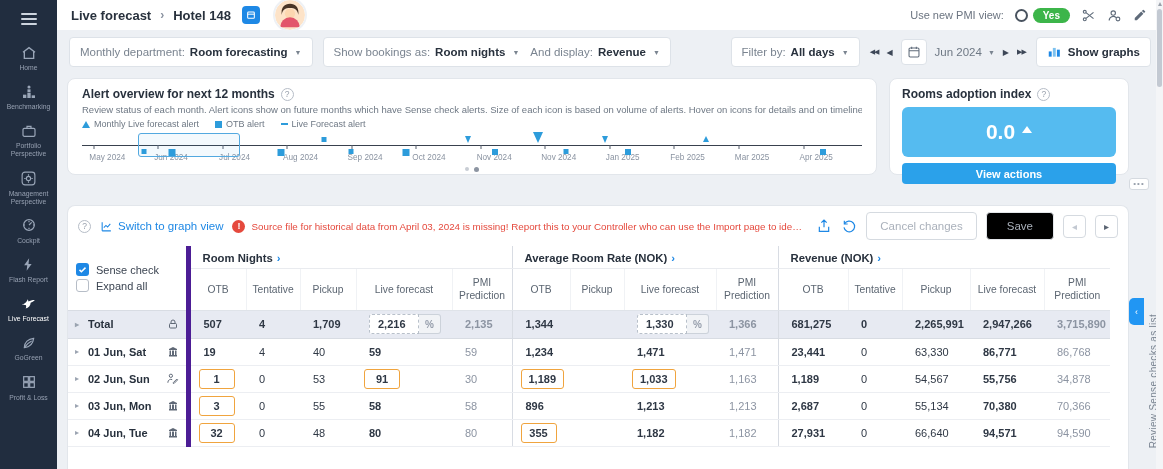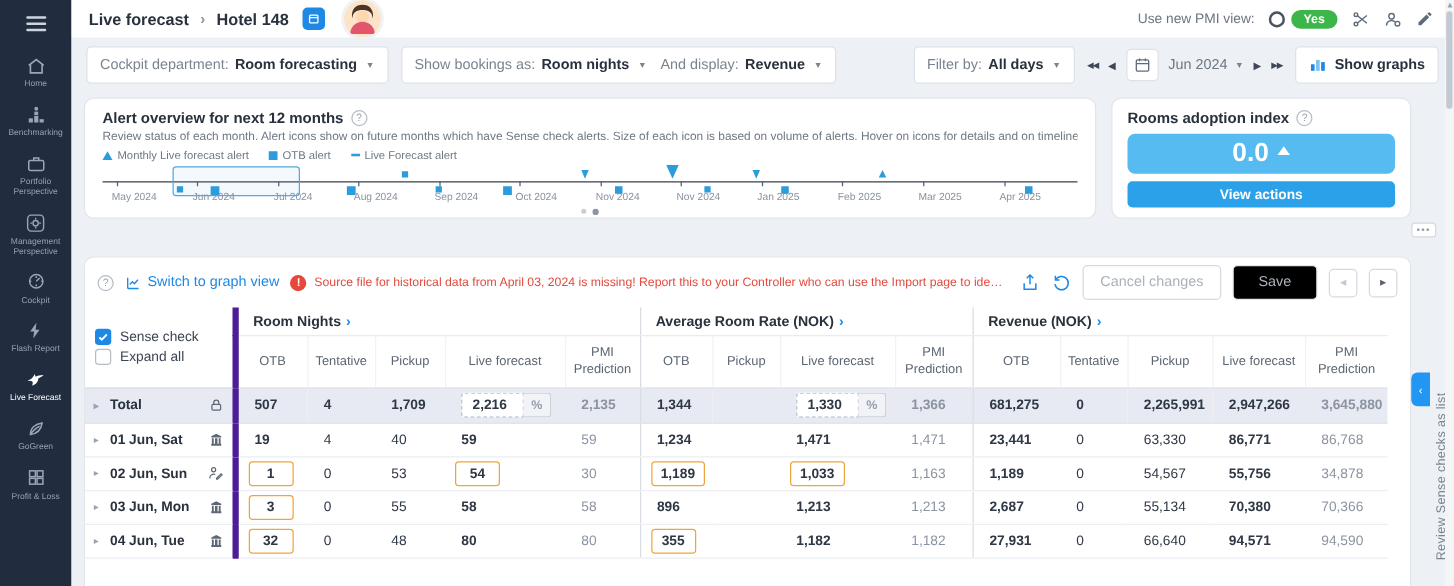--- a/index.html
+++ b/index.html
@@ -69,21 +69,21 @@
   .tl-marker.square{background:#2d9cdb}
   .tl-marker.square.below{top:17px}
   .tl-marker.square.above{bottom:24px}
   .tl-marker.triangle-down,.tl-marker.triangle-up{width:0;height:0;border-left-style:solid;border-right-style:solid;border-left-color:transparent;border-right-color:transparent}
   .tl-marker.triangle-down{border-top-style:solid;border-top-color:#2d9cdb;bottom:23px}
   .tl-marker.triangle-up{border-bottom-style:solid;border-bottom-color:#2d9cdb;bottom:24px}
   .tl-dots{display:flex;gap:5px;justify-content:center;margin-top:1px}
   .dot{width:4px;height:4px;border-radius:50%;background:#c8cdd4;cursor:pointer}
   .dot.active{background:#8d95a2;width:5px;height:5px;margin-top:-.5px}
   
-  .adopt-box{margin-top:6px;height:32px;background:#55bbf0;border-radius:6px;display:flex;align-items:center;justify-content:center;gap:7px;color:#fff;cursor:pointer}
+  .adopt-box{margin-top:6px;height:50px;background:#55bbf0;border-radius:6px;display:flex;align-items:center;justify-content:center;gap:7px;color:#fff;cursor:pointer}
   .adopt-val{font-size:21px;font-weight:bold}
   .adopt-caret{width:0;height:0;border-left:5px solid transparent;border-right:5px solid transparent;border-bottom:7px solid #fff;margin-top:-6px}
   .adopt-btn{margin-top:6px;height:21px;width:100%;background:#2ba1ea;border:none;border-radius:4px;color:#fff;font-size:11px;font-weight:bold;cursor:pointer}
   .collapse-handle{position:absolute;right:14px;top:104px;width:20px;height:12px;background:#fff;border:1px solid #d5dae0;border-radius:3px;color:#98a0ac;font-size:8px;line-height:9px;text-align:center;letter-spacing:1px;cursor:pointer}
 
   
   .table-card{margin-top:30px;border-radius:8px 8px 0 0;height:420px;overflow:hidden;border-bottom:none}
   .tc-header{display:flex;align-items:center;gap:9px;padding:0 10px;height:40px}
   .tc-title{font-size:12.5px;font-weight:bold;color:#28313d;white-space:nowrap}
   .graph-link{color:#1e88e5;font-size:11.5px;display:flex;align-items:center;gap:5px;white-space:nowrap;cursor:pointer}
@@ -276,21 +276,21 @@
         <span class="top-ico">
           <svg width="14" height="14" viewBox="0 0 24 24" fill="currentColor">
               <path d="M3 17.3V21h3.7L17.8 9.9 14.1 6.2zM20.7 7a1 1 0 0 0 0-1.4L18.4 3.3a1 1 0 0 0-1.4 0L15.2 5l3.7 3.7z"></path>
             </svg>
         </span>
       </div>
     </header>
 
     <div class="toolbar">
       <div class="tb-box">
-        <span class="tb-label">Cockpit department:</span>
+        <span class="tb-label">Monthly department:</span>
         <span class="tb-val">Room forecasting</span>
         <span class="dd-caret">▼</span>
       </div>
       <div class="tb-box">
         <span class="tb-label">Show bookings as:</span>
         <span class="tb-val">Room nights</span>
         <span class="dd-caret">▼</span>
         <span class="tb-label" style="margin-left:6px">And display:</span>
         <span class="tb-val">Revenue</span>
         <span class="dd-caret">▼</span>
@@ -524,21 +524,21 @@
                 <td class="c-pickup"></td>
                 <td class="c-live-forecast"><span class="inputwrap">
                     <span class="inputbox">1,330</span>
                     <span class="pct">%</span>
                   </span></td>
                 <td class="c-pmi-prediction">1,366</td>
                 <td class="c-otb gs">681,275</td>
                 <td class="c-tentative">0</td>
                 <td class="c-pickup">2,265,991</td>
                 <td class="c-live-forecast">2,947,266</td>
-                <td class="c-pmi-prediction">3,645,880</td>
+                <td class="c-pmi-prediction">3,715,890</td>
               </tr>
               <tr class="day-row">
                 <td class="label-col">
                   <div class="rl">
                     <span class="caret-i">▸</span>
                     <span class="row-label">01 Jun, Sat</span>
                     <span class="row-ico">
                       <svg width="12" height="12" viewBox="0 0 24 24" fill="currentColor">
                         <path d="M12 2 4 6v2h16V6zM5 9v9H4v3h16v-3h-1V9h-3v9h-2V9h-4v9H8V9z"></path>
                       </svg>
@@ -570,21 +570,21 @@
                         <circle cx="9" cy="7" r="3"></circle>
                         <path d="M3.5 20v-1a5.5 5.5 0 0 1 8-4.9"></path>
                         <path d="m13.5 19.5 6.5-6.5 1.5 1.5-6.5 6.5h-1.5z"></path>
                       </svg>
                     </span>
                   </div>
                 </td>
                 <td class="c-otb flagged"><span class="flagbox">1</span></td>
                 <td class="c-tentative">0</td>
                 <td class="c-pickup">53</td>
-                <td class="c-live-forecast flagged"><span class="flagbox">54</span></td>
+                <td class="c-live-forecast flagged"><span class="flagbox">91</span></td>
                 <td class="c-pmi-prediction">30</td>
                 <td class="c-otb gs flagged"><span class="flagbox">1,189</span></td>
                 <td class="c-pickup"></td>
                 <td class="c-live-forecast flagged"><span class="flagbox">1,033</span></td>
                 <td class="c-pmi-prediction">1,163</td>
                 <td class="c-otb gs">1,189</td>
                 <td class="c-tentative">0</td>
                 <td class="c-pickup">54,567</td>
                 <td class="c-live-forecast">55,756</td>
                 <td class="c-pmi-prediction">34,878</td>

